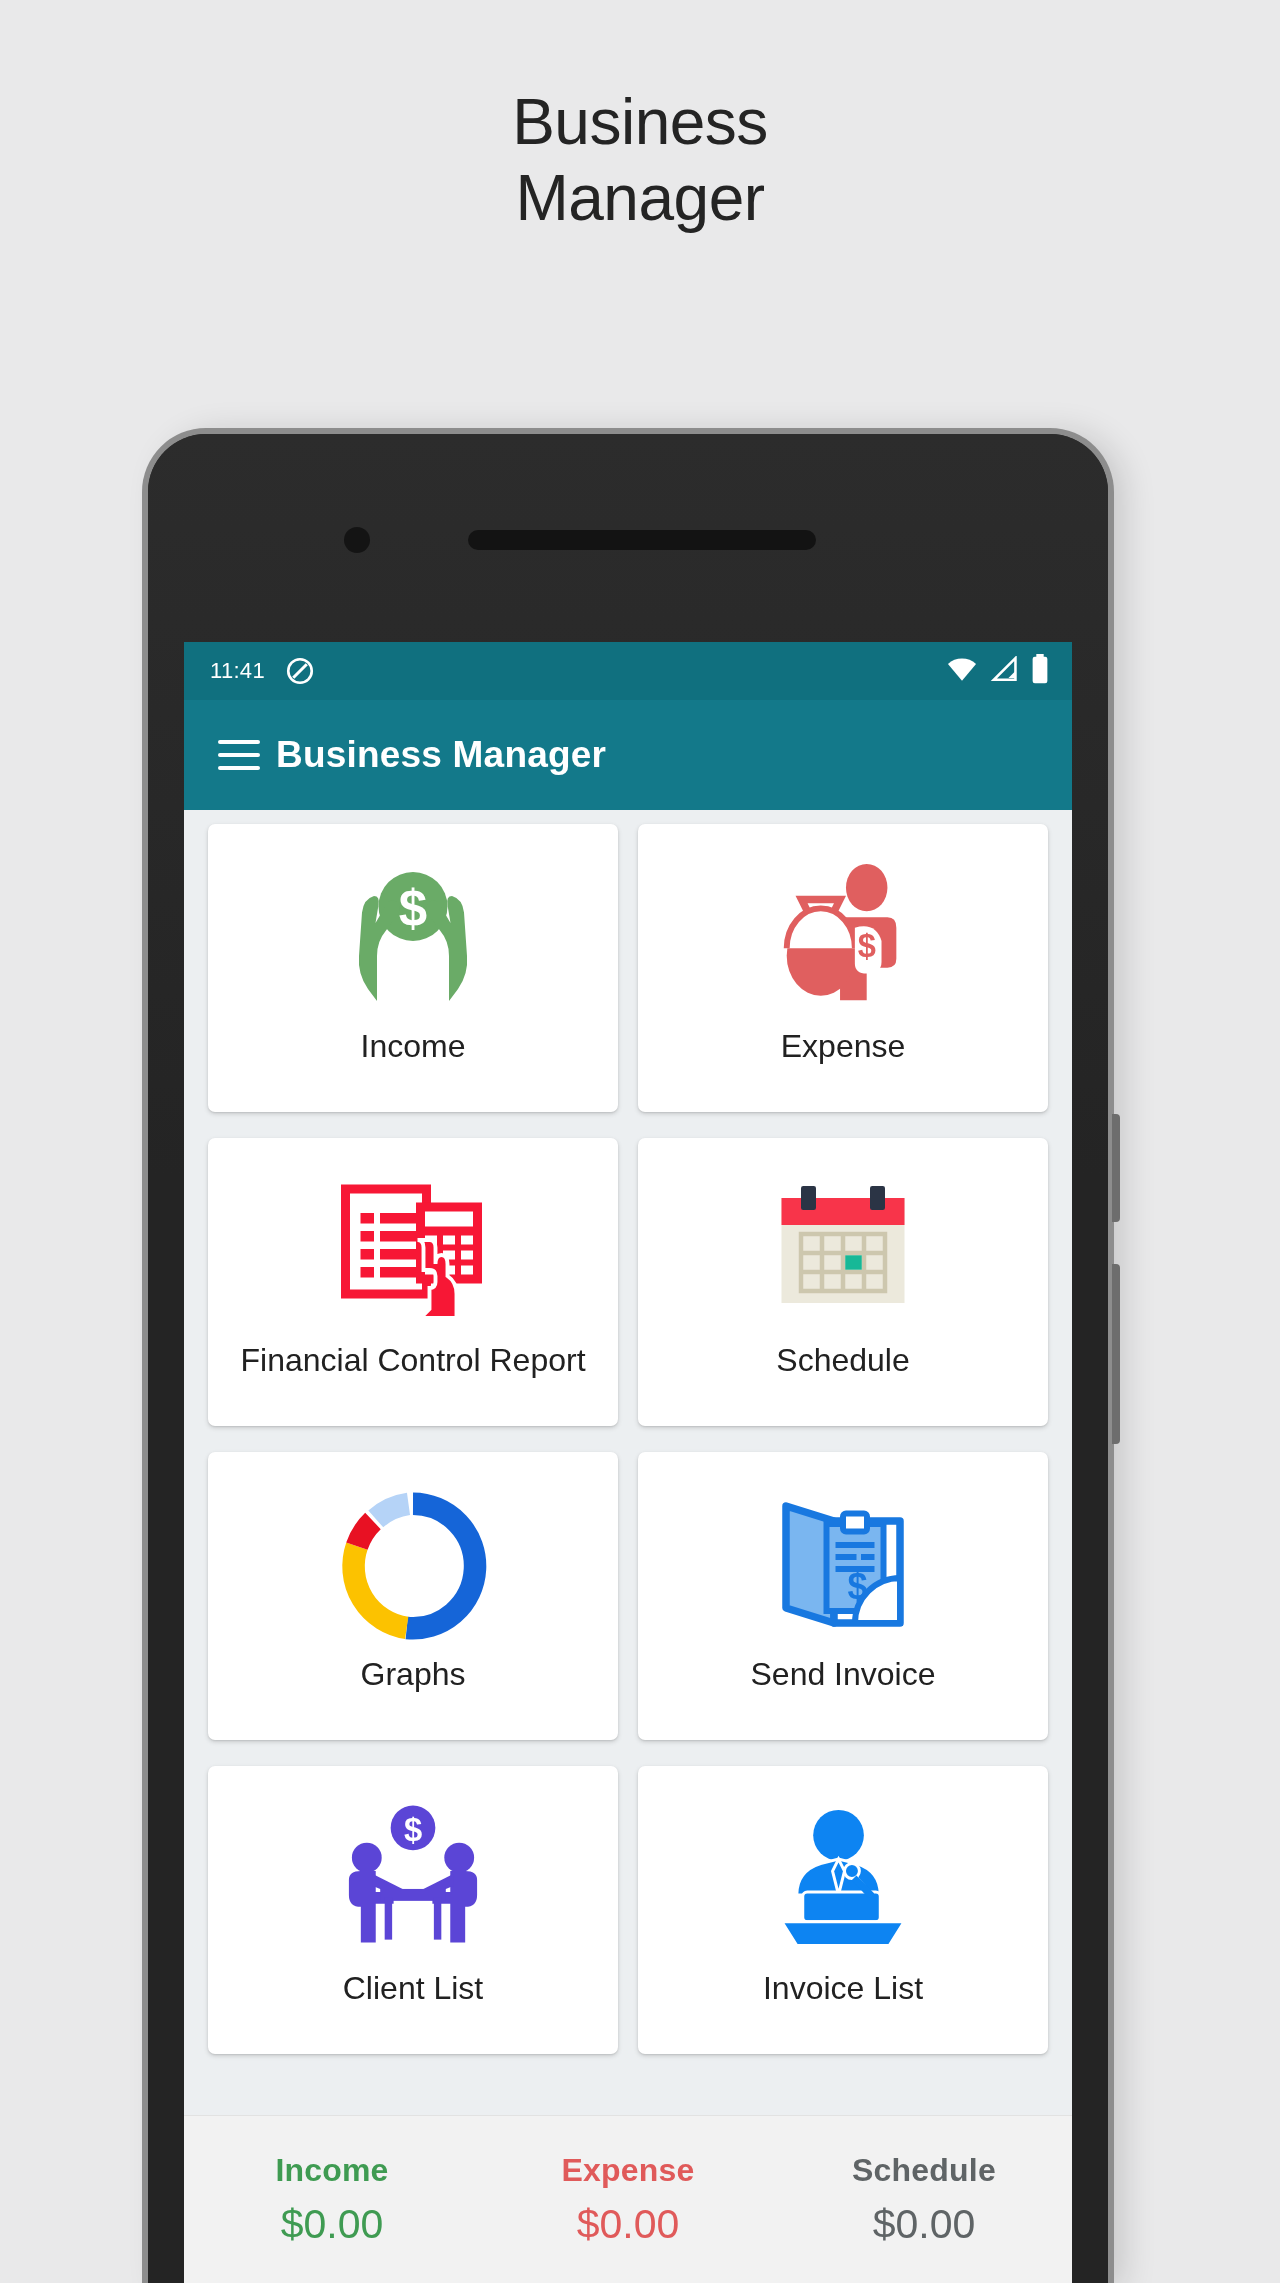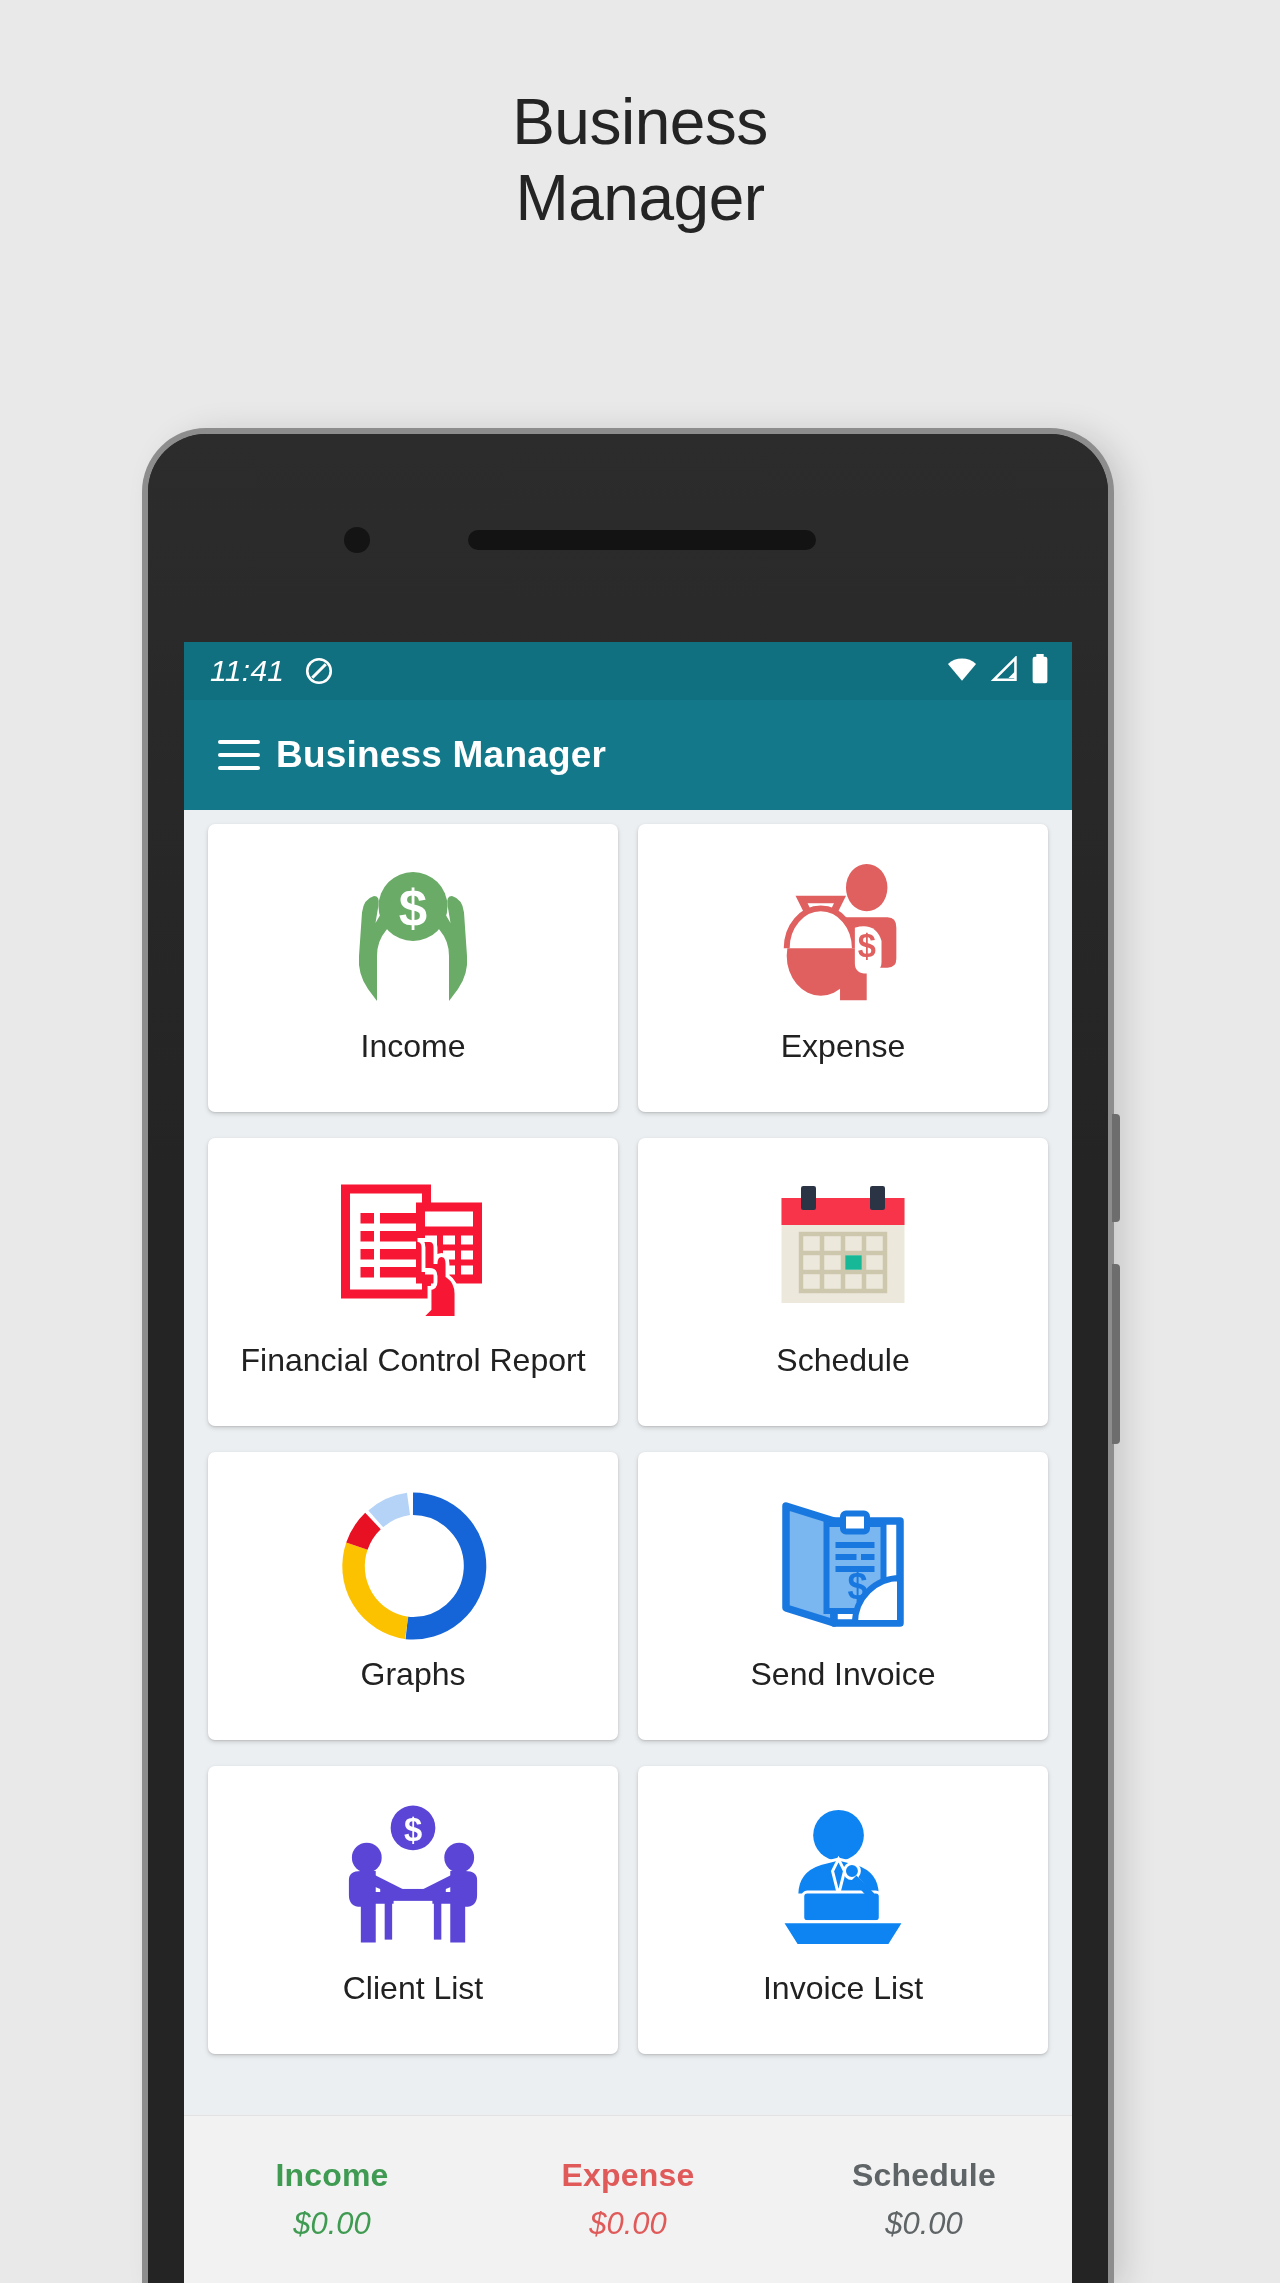--- a/index.html
+++ b/index.html
@@ -93,24 +93,23 @@
   
   .statusbar {
     height: 58px;
     background: #10707f;
     display: flex;
     align-items: center;
     padding: 0 22px 0 26px;
     color: #ffffff;
   }
   .status-time {
-    font-size: 30px;
+    font-size: 22px;
     font-weight: 400;
     letter-spacing: 0.3px;
-    font-style: italic;
   }
   .status-dnd { margin-left: 20px; display: flex; align-items: center; }
   .status-right {
     margin-left: auto;
     display: flex;
     align-items: center;
     gap: 12px;
   }
 
   
@@ -191,24 +190,23 @@
   .summary-cell {
     flex: 1;
     text-align: center;
   }
   .summary-label {
     font-size: 32px;
     font-weight: 700;
     letter-spacing: 0.2px;
   }
   .summary-value {
-    font-size: 31px;
+    font-size: 41px;
     font-weight: 400;
     margin-top: 12px;
-    font-style: italic;
   }
   .sum-income .summary-label, .sum-income .summary-value { color: #3f9b52; }
   .sum-expense .summary-label, .sum-expense .summary-value { color: #e05a5a; }
   .sum-balance .summary-label, .sum-balance .summary-value { color: #5f6466; }
 </style>
 </head>
 <body>
 
 <div class="page">
 

